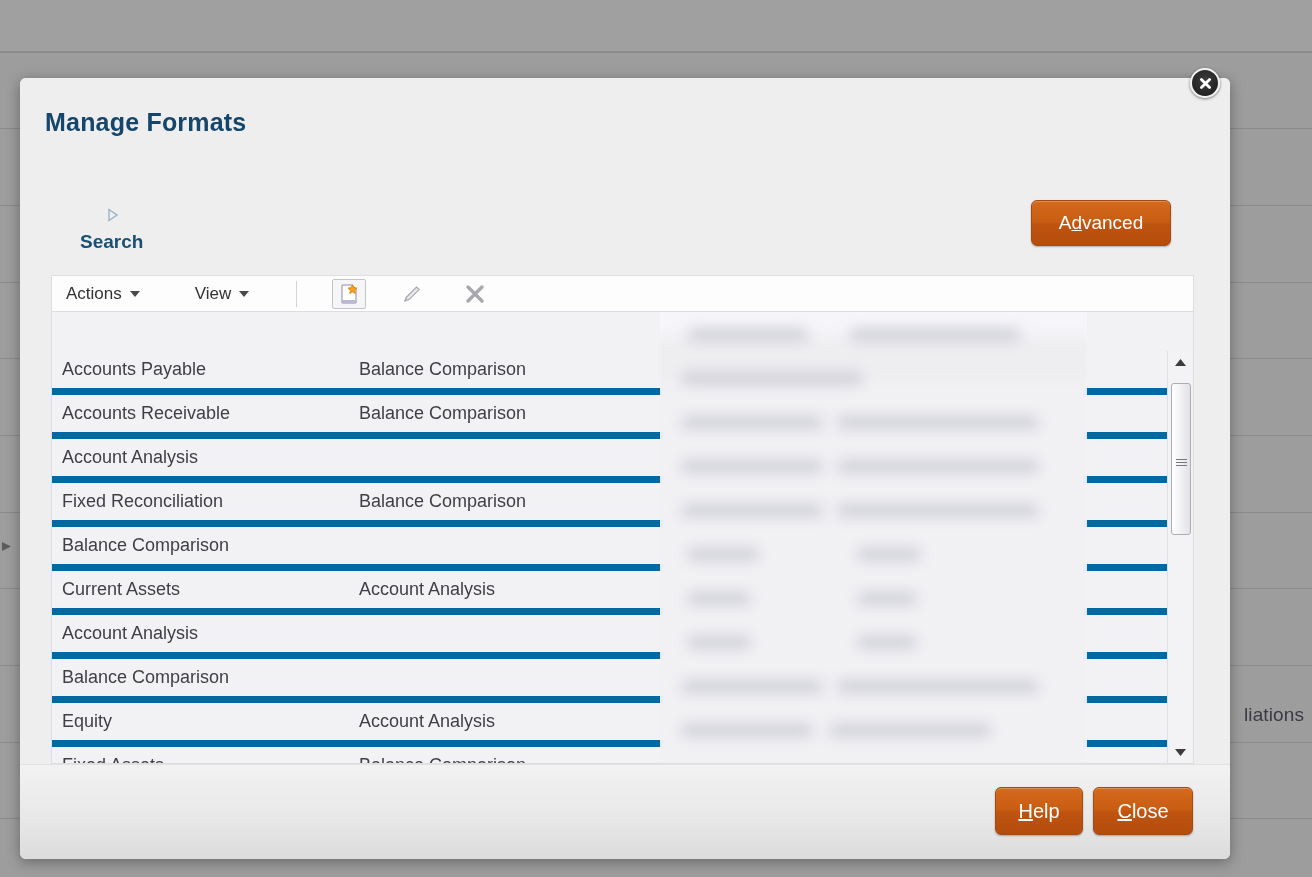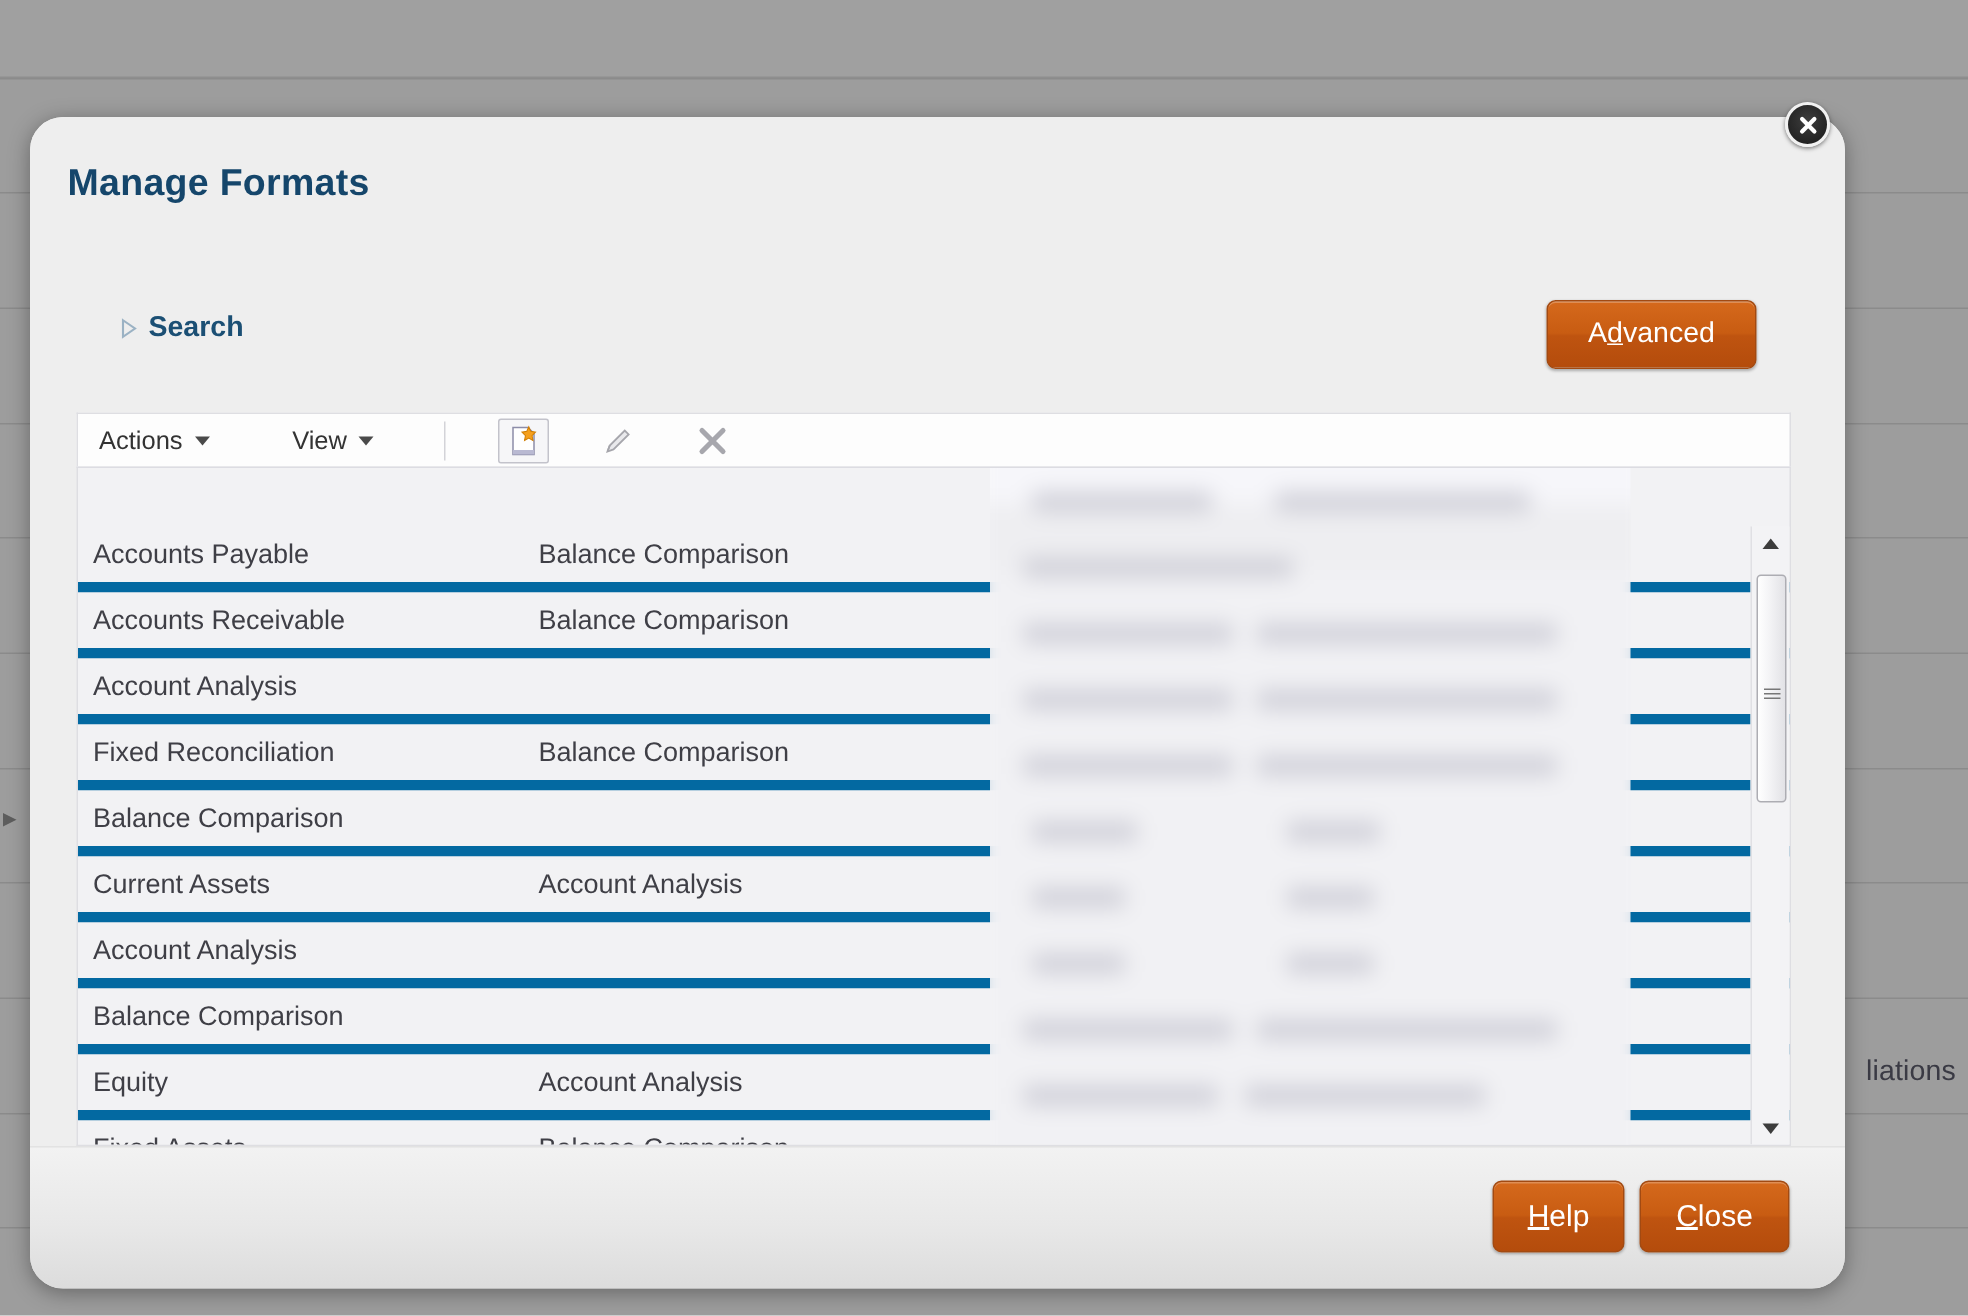--- a/index.html
+++ b/index.html
@@ -58,21 +58,21 @@
   }
 
   
   #dialog {
     position: absolute;
     left: 20px;
     top: 78px;
     width: 1210px;
     height: 781px;
     background: #eeeeee;
-    border-radius: 22px;
+    border-radius: 6px;
     box-shadow: 0 3px 14px rgba(0,0,0,.35);
     overflow: hidden;
   }
   #dialog-body {
     position: absolute;
     left: 0; top: 0; right: 0;
     bottom: 95px;
     background: #eeeeee;
   }
 
@@ -110,20 +110,21 @@
     height: 60px;
   }
   #search-toggle {
     position: absolute;
     left: 60px;
     top: 10px;
     display: flex;
     align-items: center;
     gap: 9px;
     cursor: pointer;
+    flex-direction: column;
   }
   #search-toggle .tri {
     width: 0; height: 0;
     border-top: 7px solid transparent;
     border-bottom: 7px solid transparent;
     border-left: 10px solid transparent;
     position: relative;
   }
   #search-toggle .tri svg { position: absolute; left: -10px; top: -7px; }
   #search-label {

